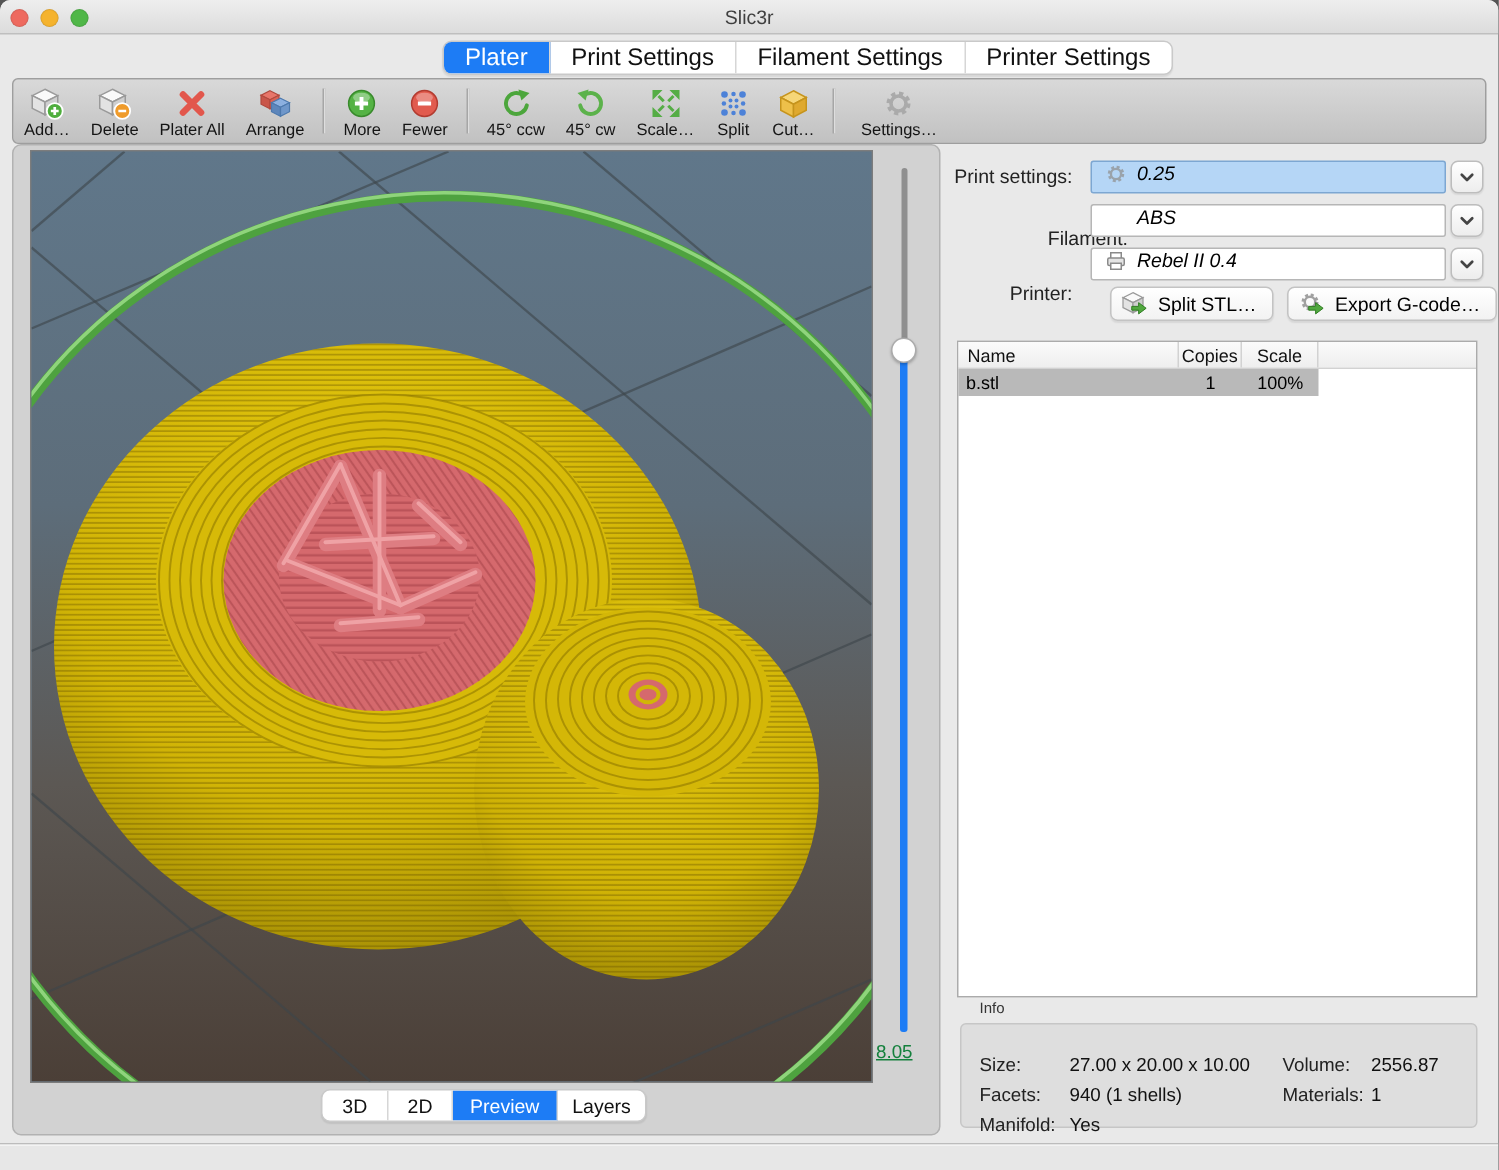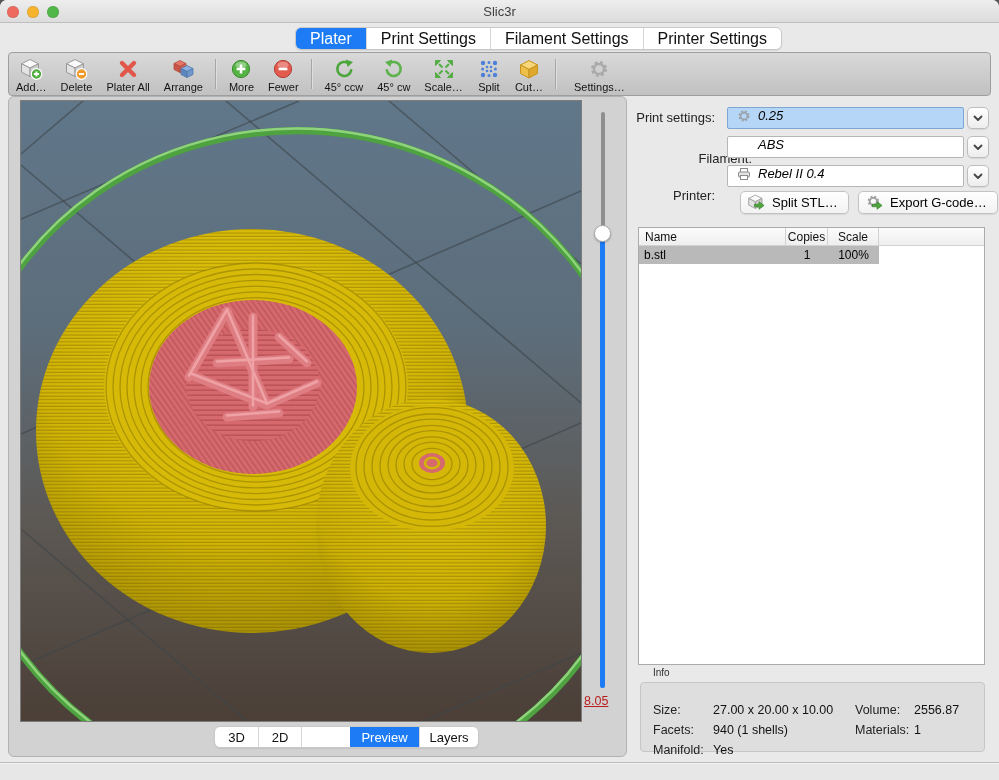--- a/index.html
+++ b/index.html
@@ -33,21 +33,21 @@
 
   
   .left-panel{position:absolute;left:8px;top:96px;width:619px;height:661px;background:#d2d2d2;border:1px solid #b2b2b2;border-radius:6px;box-sizing:border-box;}
   .viewport{position:absolute;left:20px;top:100px;width:560px;height:620px;border:1px solid #7c7c7c;box-sizing:content-box;background:#5f7487;}
   .viewport svg{display:block;}
 
   
   .slider-track-top{position:absolute;left:601px;top:112px;width:4px;height:122px;background:#8f8f8f;border-radius:2px;}
   .slider-track-bottom{position:absolute;left:600px;top:234px;width:5px;height:454px;background:var(--accent-blue,#1d7cf5);border-radius:2px;}
   .slider-thumb{position:absolute;left:594px;top:225px;width:17px;height:17px;border-radius:50%;background:#fff;border:1px solid #ababab;box-shadow:0 1px 2px rgba(0,0,0,.25);box-sizing:border-box;}
-  .slider-value{position:absolute;left:584px;top:694px;width:44px;font-size:12.5px;color:#b91c1c;text-decoration:underline;}
+  .slider-value{position:absolute;left:584px;top:694px;width:44px;font-size:12.5px;color:#15803d;text-decoration:underline;}
 
   
   .rlabel{position:absolute;width:110px;text-align:right;font-size:13px;color:#222;}
   .combo{position:absolute;left:727px;width:237px;height:22px;background:#fff;border:1px solid #b6b6b6;border-radius:2px;box-sizing:border-box;display:flex;align-items:flex-start;padding-left:8px;font-size:13px;color:#000;font-style:italic;}
   .combo .cicon{width:18px;height:16px;margin-right:4px;flex:0 0 18px;}
   .combo.hl{background:var(--selection-highlight,#b5d6f6);border-color:#7da7d2;}
   .drop-btn{position:absolute;left:967px;width:22px;height:22px;border:1px solid #bdbdbd;border-radius:5px;background:linear-gradient(#ffffff,#ededed);box-sizing:border-box;display:flex;align-items:center;justify-content:center;box-shadow:0 1px 1px rgba(0,0,0,.08);}
   .push-btn{position:absolute;height:23px;border:1px solid #c3c3c3;border-radius:5px;background:linear-gradient(#ffffff,#f2f2f2);box-shadow:0 1px 1px rgba(0,0,0,.08);display:flex;align-items:center;font-size:13px;color:#000;padding:0 10px 0 6px;box-sizing:border-box;}
   .push-btn .bicon{width:20px;height:20px;margin-right:5px;}
 
@@ -380,21 +380,21 @@
   </div>
 
   <div class="slider-track-top"></div>
   <div class="slider-track-bottom"></div>
   <div class="slider-thumb"></div>
   <div class="slider-value">8.05</div>
 
   <div class="seg view-tabs">
     <div class="s" style="width:43px;">3D</div>
     <div class="s" style="width:42px;">2D</div>
-    <div class="s sel" style="width:69px;margin-left:48px;">Preview</div>
+    <div class="s sel" style="width:69px;">Preview</div>
     <div class="s" style="width:58px;">Layers</div>
   </div>
 
   <div class="rlabel" style="left:605px;top:110px;">Print settings:</div>
   <div class="combo hl" style="top:107px;">
     <span class="cicon">
       <svg width="16" height="16" viewBox="0 0 16 16">
         <circle cx="8" cy="8" r="4.4" fill="none" stroke="#9aa3ab" stroke-width="2.2" stroke-dasharray="1.9 1.6"></circle>
         <circle cx="8" cy="8" r="3.4" fill="none" stroke="#9aa3ab" stroke-width="1.6"></circle>
       </svg>

